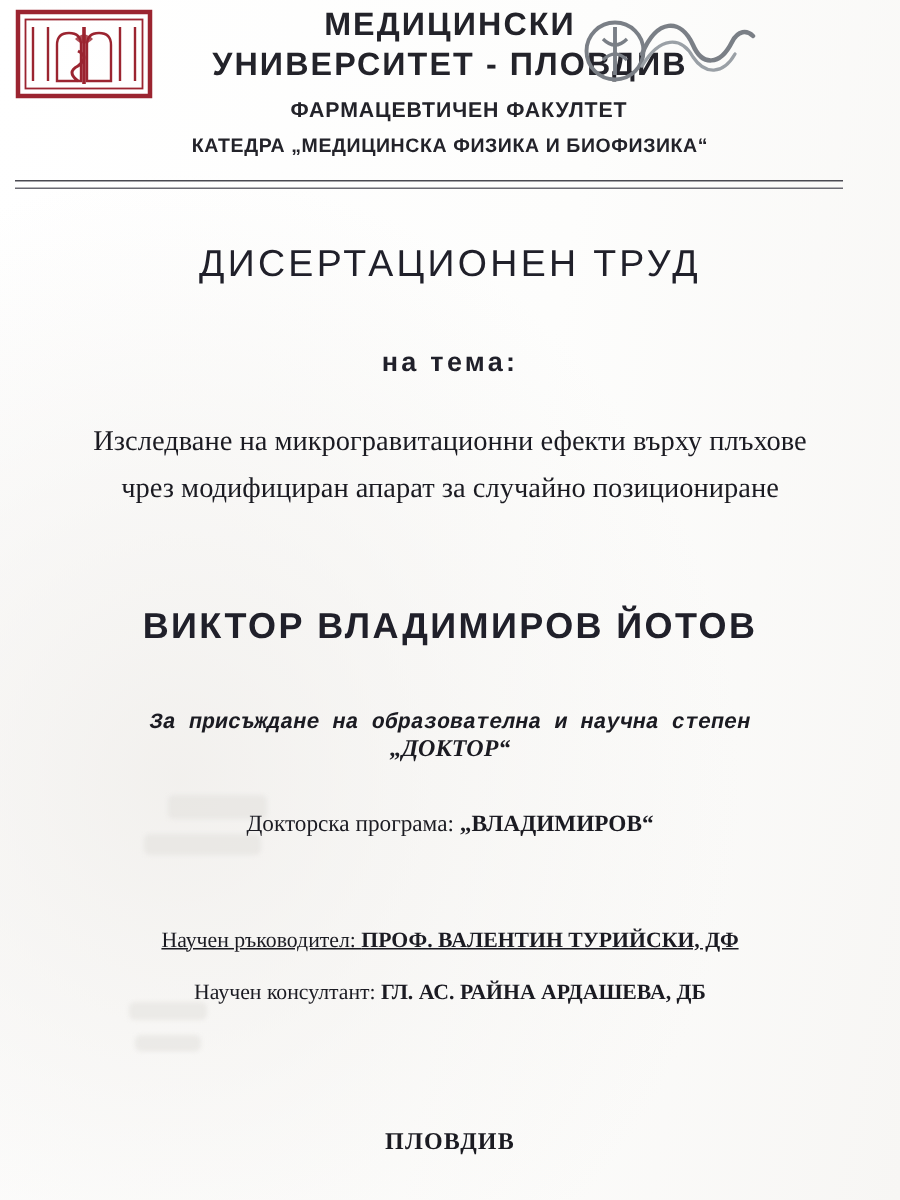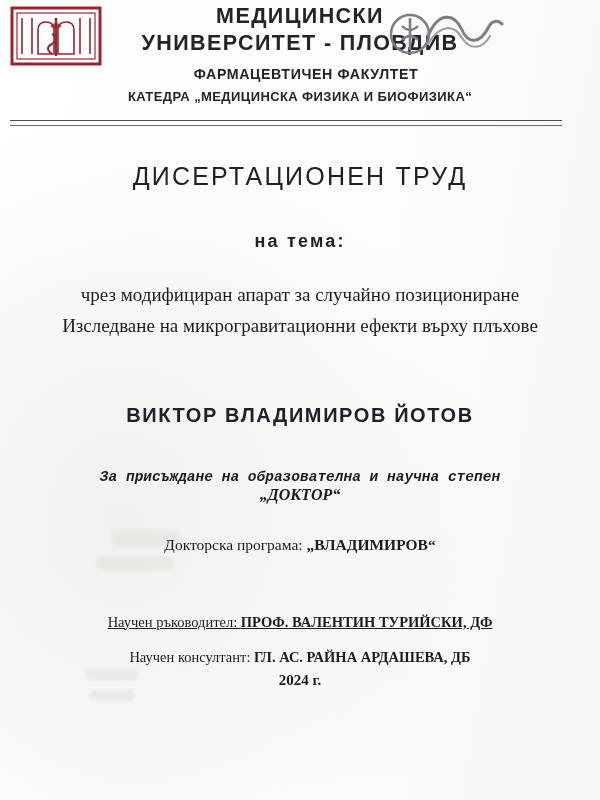--- a/index.html
+++ b/index.html
@@ -142,21 +142,21 @@
     font-size: 19px;
     line-height: 1.62;
     margin-top: 28px;
     padding: 0 16px;
     color: #1b1b22;
   }
 
   .author {
     font-family: "Liberation Sans", sans-serif;
     font-weight: bold;
-    font-size: 20px;
+    font-size: 24px;
     letter-spacing: 1.6px;
     margin-top: 62px;
     color: #20202a;
   }
 
   .degree-line {
     font-family: Liberation Mono, monospace;
     font-style: italic;
     font-weight: bold;
     font-size: 14.5px;
@@ -262,36 +262,36 @@
   <div class="rule"></div>
   <div class="rule second"></div>
 
   <div class="body-area">
 
     <div class="doc-type">ДИСЕРТАЦИОНЕН ТРУД</div>
 
     <div class="on-topic">на тема:</div>
 
     <div class="title">
+      <div>Изследване на микрогравитационни ефекти върху плъхове</div>
       <div>чрез модифициран апарат за случайно позициониране</div>
-      <div>Изследване на микрогравитационни ефекти върху плъхове</div>
     </div>
 
     <div class="author">ВИКТОР ВЛАДИМИРОВ ЙОТОВ</div>
 
     <div class="degree-line">За присъждане на образователна и научна степен</div>
     <div class="degree-name">„ДОКТОР“</div>
 
     <div class="program">
       <span class="prog-label">Докторска програма: </span><span>„ВЛАДИМИРОВ“</span>
     </div>
 
     <div class="supervisor">
       <span>Научен ръководител: </span><b>ПРОФ. ВАЛЕНТИН ТУРИЙСКИ, ДФ</b>
     </div>
 
     <div class="consultant">
       <span>Научен консултант: </span><b>ГЛ. АС. РАЙНА АРДАШЕВА, ДБ</b>
     </div>
 
-    <div class="year">2024 г.</div>
+    <div class="city">ПЛОВДИВ</div>
   </div>
 </div>
 
 </body></html>

